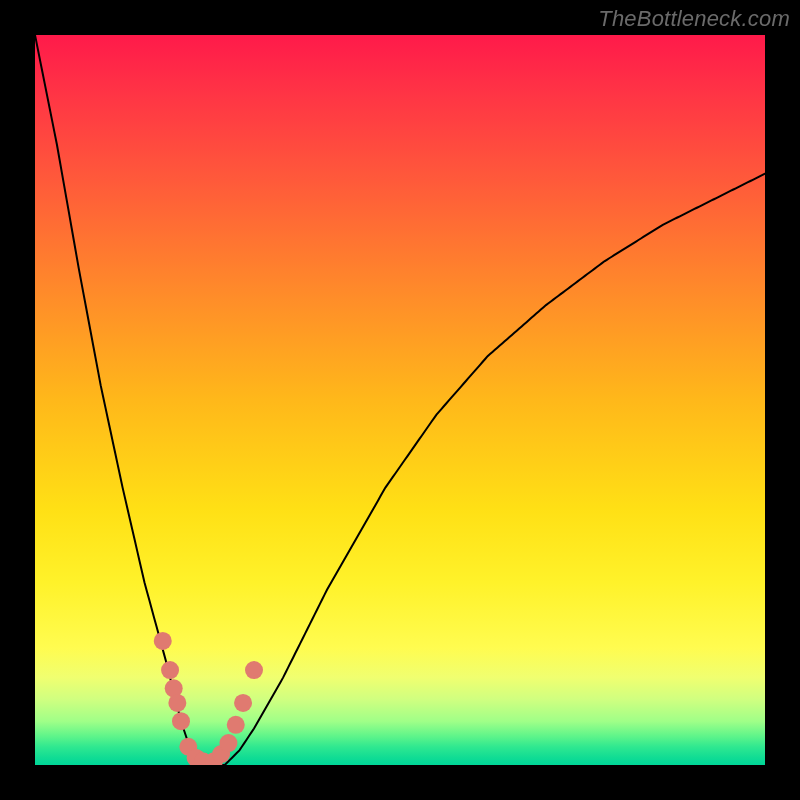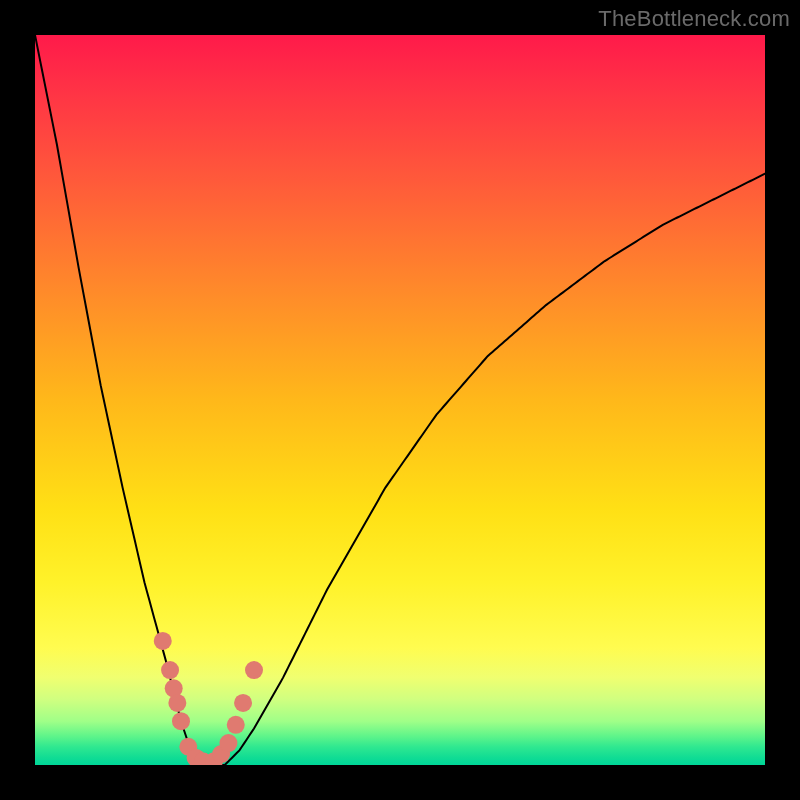--- a/index.html
+++ b/index.html
@@ -7,20 +7,21 @@
     padding: 0;
     width: 800px;
     height: 800px;
     background: #000000;
     overflow: hidden;
   }
   .chart-container {
     position: relative;
     width: 800px;
     height: 800px;
+    font-style: italic;
   }
   .plot-area {
     position: absolute;
     left: 35px;
     top: 35px;
     width: 730px;
     height: 730px;
   }
   .gradient-bg {
     position: absolute;

